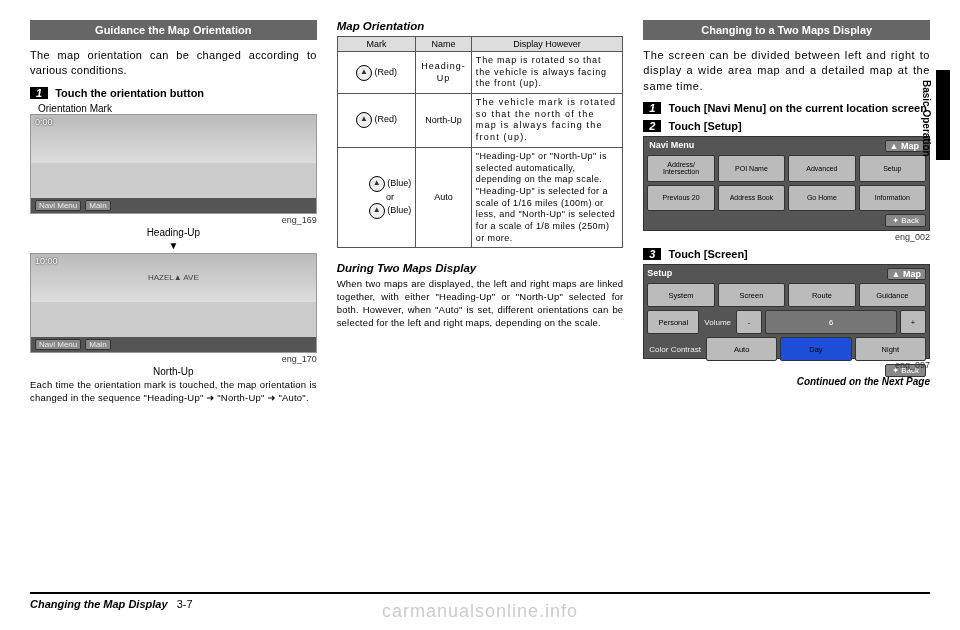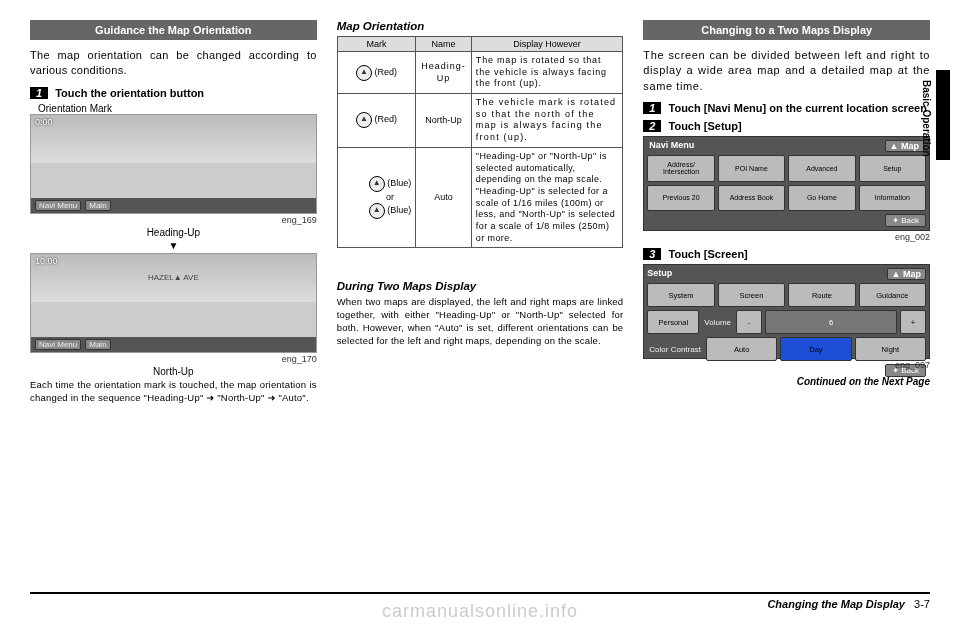--- a/index.html
+++ b/index.html
@@ -262,21 +262,21 @@
     position: absolute;
     bottom: 20px;
     left: 30px;
     right: 30px;
   }
   .footer-line {
     border-top: 2px solid #000;
     margin-bottom: 4px;
   }
   .footer-text {
-    text-align: right;
+    text-align: left;
     font-size: 11px;
   }
   .footer-text .bi { font-weight: bold; font-style: italic; }
   .continued {
     font-size: 10px;
     font-weight: bold;
     font-style: italic;
     text-align: right;
     margin-top: 6px;
   }
@@ -380,21 +380,21 @@
           <span class="mark-icon"></span>
           <span>(Blue)</span>
         </td>
         <td style="text-align:center;">Auto</td>
         <td style="letter-spacing:0.4px; white-space:pre-line;">"Heading-Up" or "North-Up" is selected automatically, depending on the map scale.
 "Heading-Up" is selected for a scale of 1/16 miles (100m) or less, and "North-Up" is selected for a scale of 1/8 miles (250m) or more.</td>
       </tr>
     </tbody>
       </table>
 
-    <div class="subhead" style="margin-top:32px;">During Two Maps Display</div>
+    <div class="subhead" style="margin-top:14px;">During Two Maps Display</div>
     <div class="fine-text">When two maps are displayed, the left and right maps are linked together, with either "Heading-Up" or "North-Up" selected for both. However, when "Auto" is set, different orientations can be selected for the left and right maps, depending on the scale.</div>
   </div>
 
   <div class="col">
     <div class="section-header">Changing to a Two Maps Display</div>
     <div class="body-text" style="letter-spacing:0.6px;">The screen can be divided between left and right to display a wide area map and a detailed map at the same time.</div>
 
     <div class="step">
       <span class="step-num">1</span>
       <span class="step-text">Touch [Navi Menu] on the current location screen</span>

